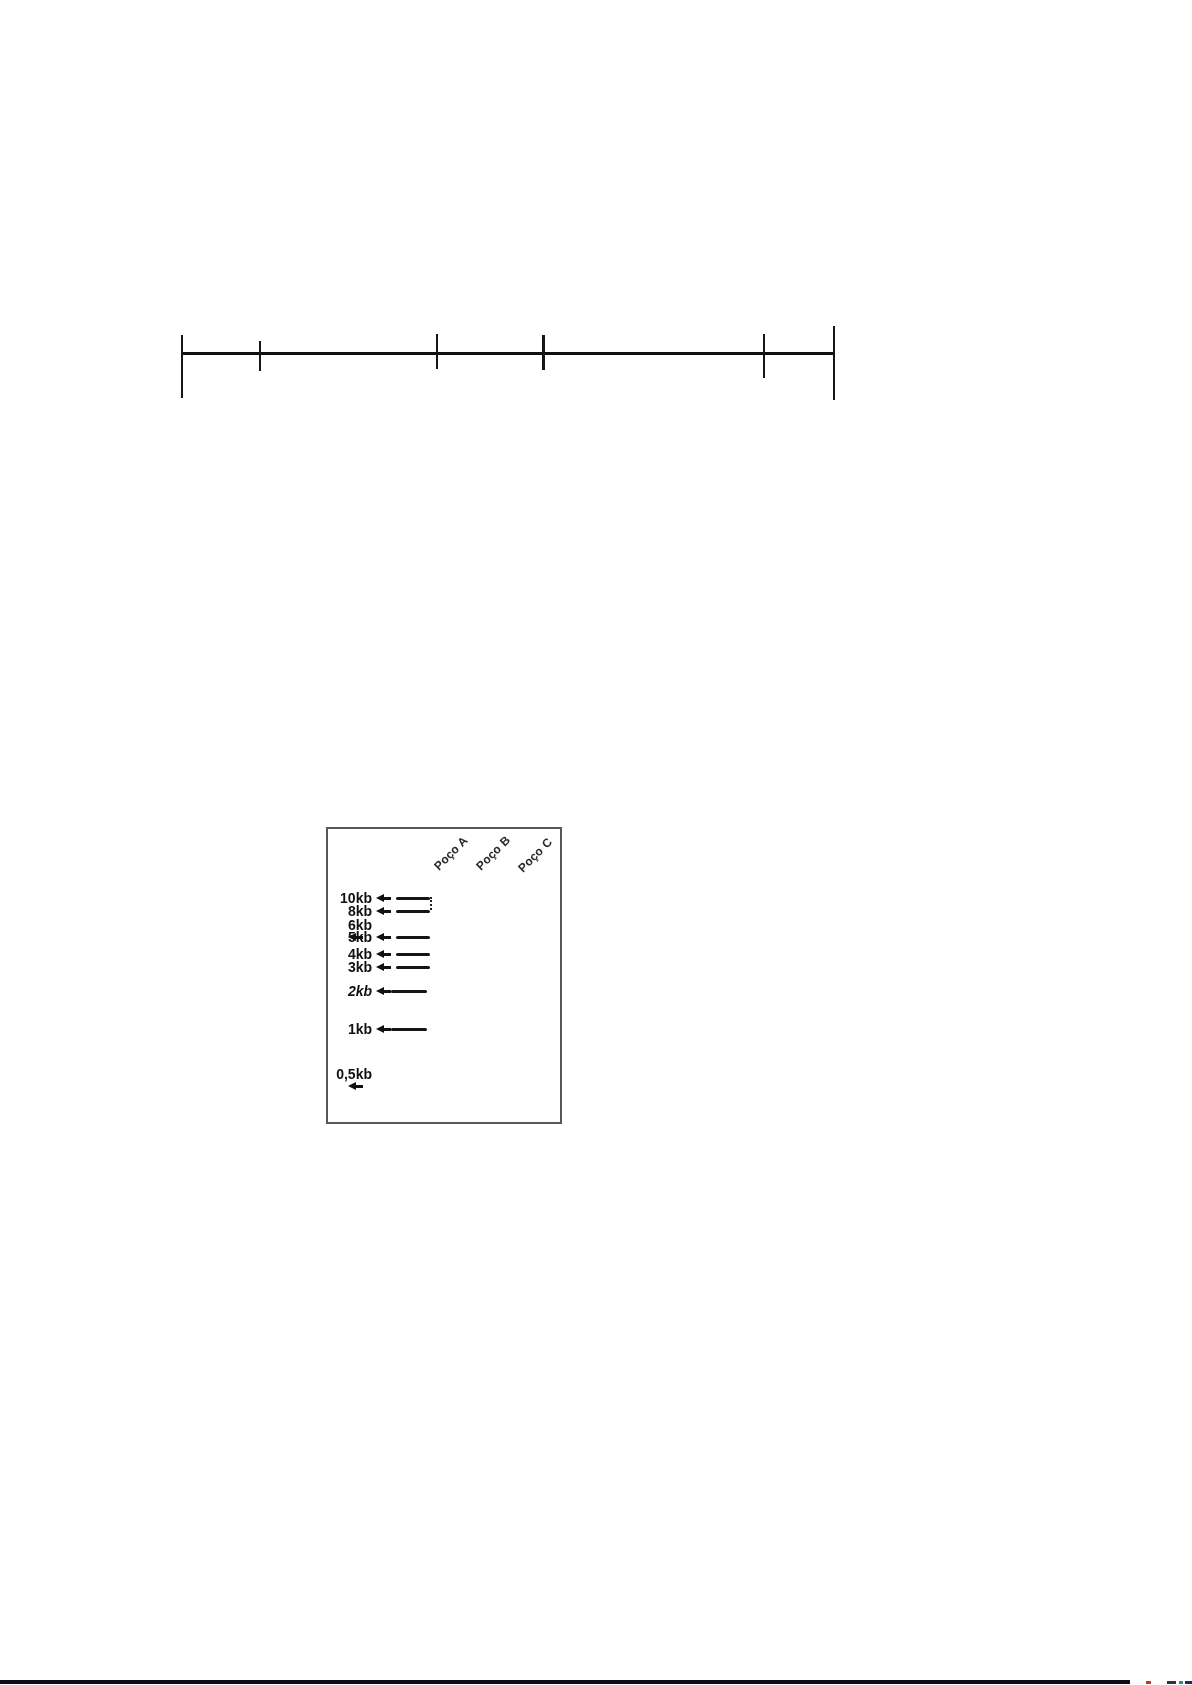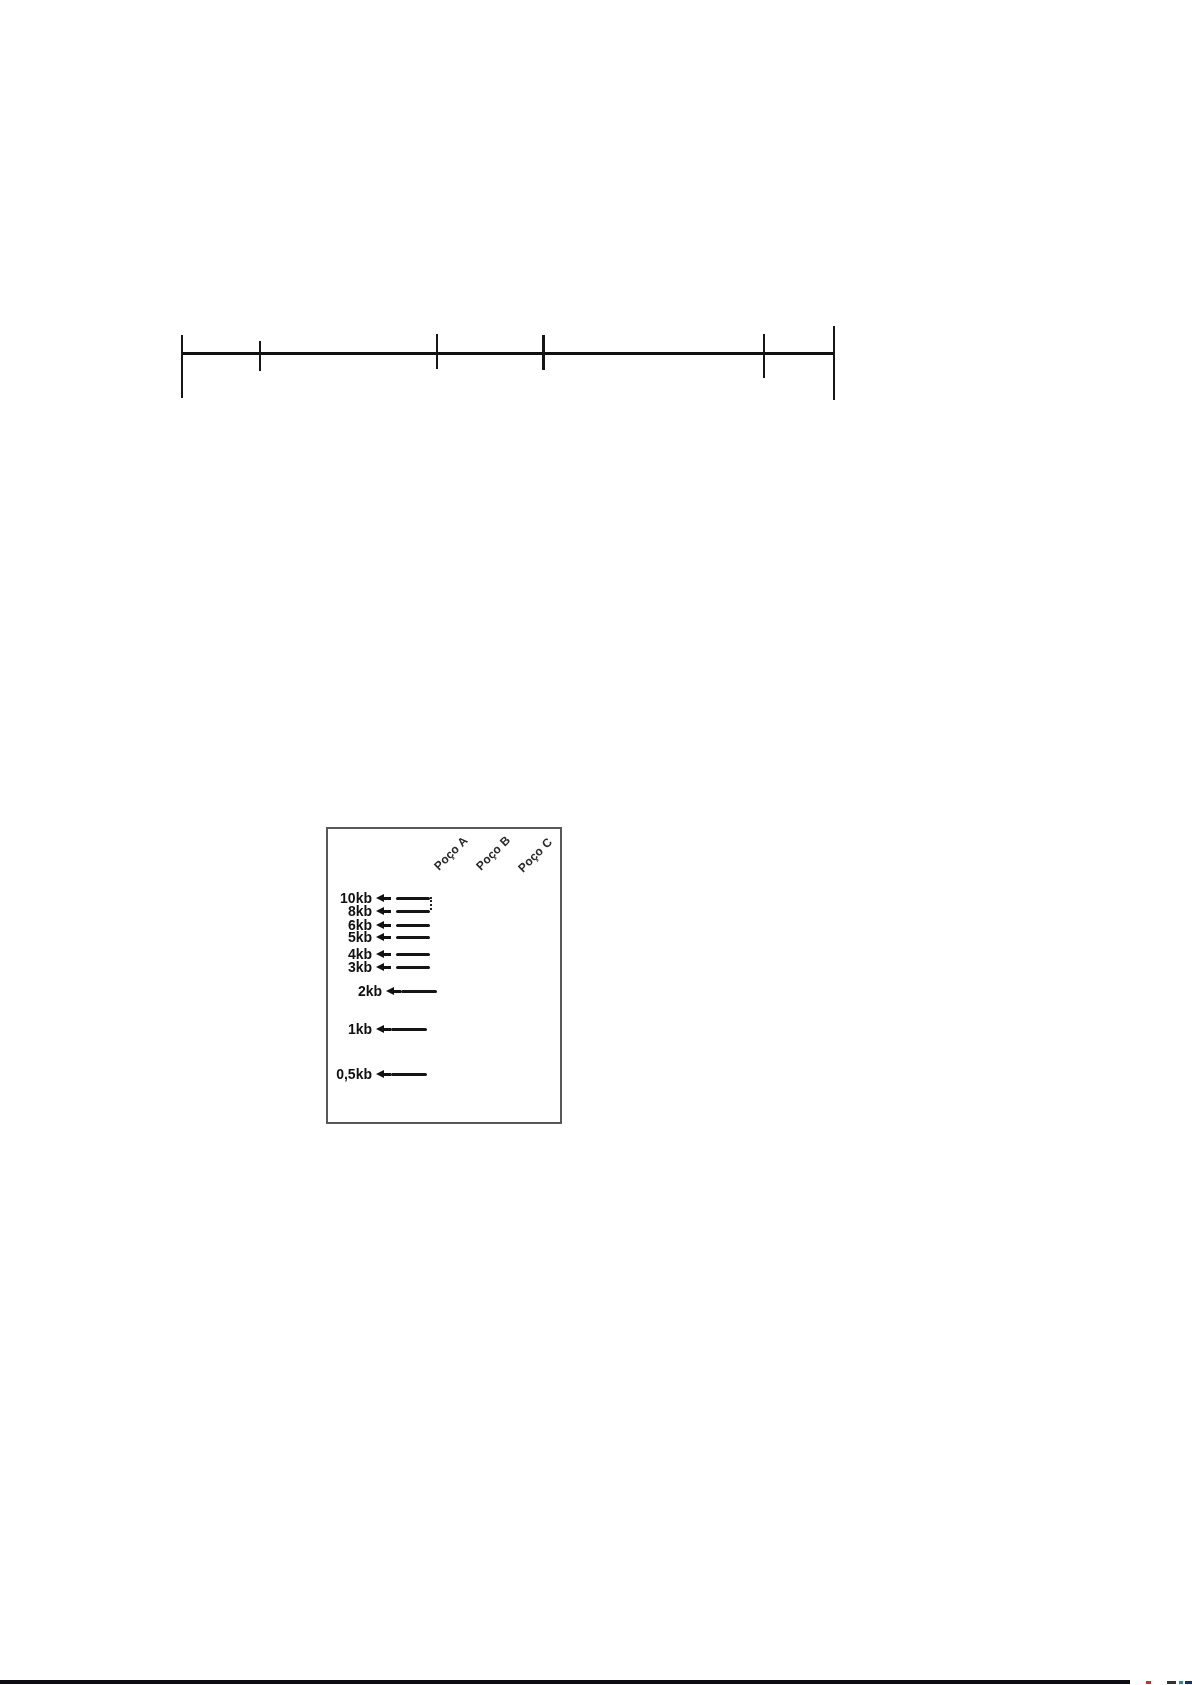--- a/index.html
+++ b/index.html
@@ -69,21 +69,21 @@
           <span class="dna-band" style="margin-left: 5px; width: 34px; background: rgb(21, 21, 21);"></span>
         </div>
         <div class="ladder-row" style="left: 6px; top: 74px;">
           <span class="ladder-size-label">8kb</span>
           <span class="arrow">
             <span class="arrow-head"></span>
             <span class="arrow-tail" style="width: 7px;"></span>
           </span>
           <span class="dna-band" style="margin-left: 5px; width: 34px; background: rgb(21, 21, 21);"></span>
         </div>
-        <div class="ladder-row" style="left: 6px; top: 88px;">
+        <div class="ladder-row" style="left: 6px; top: 88px; flex-direction: column;">
           <span class="ladder-size-label">6kb</span>
           <span class="arrow">
             <span class="arrow-head"></span>
             <span class="arrow-tail" style="width: 7px;"></span>
           </span>
           <span class="dna-band" style="margin-left: 5px; width: 34px; background: rgb(21, 21, 21);"></span>
         </div>
         <div class="ladder-row" style="left: 6px; top: 100px;">
           <span class="ladder-size-label">5kb</span>
           <span class="arrow">
@@ -101,37 +101,37 @@
           <span class="dna-band" style="margin-left: 5px; width: 34px; background: rgb(21, 21, 21);"></span>
         </div>
         <div class="ladder-row" style="left: 6px; top: 130px;">
           <span class="ladder-size-label">3kb</span>
           <span class="arrow">
             <span class="arrow-head"></span>
             <span class="arrow-tail" style="width: 7px;"></span>
           </span>
           <span class="dna-band" style="margin-left: 5px; width: 34px; background: rgb(21, 21, 21);"></span>
         </div>
-        <div class="ladder-row" style="left: 16px; top: 154px;">
+        <div class="ladder-row" style="left: 6px; top: 154px; font-style: italic;">
           <span class="ladder-size-label">2kb</span>
           <span class="arrow">
             <span class="arrow-head"></span>
             <span class="arrow-tail" style="width: 7px;"></span>
           </span>
           <span class="dna-band" style="margin-left: 0px; width: 36px; background: rgb(21, 21, 21);"></span>
         </div>
         <div class="ladder-row" style="left: 6px; top: 192px;">
           <span class="ladder-size-label">1kb</span>
           <span class="arrow">
             <span class="arrow-head"></span>
             <span class="arrow-tail" style="width: 7px;"></span>
           </span>
           <span class="dna-band" style="margin-left: 0px; width: 36px; background: rgb(21, 21, 21);"></span>
         </div>
-        <div class="ladder-row" style="left: 6px; top: 237px;">
+        <div class="ladder-row" style="left: 6px; top: 237px; flex-direction: column;">
           <span class="ladder-size-label">0,5kb</span>
           <span class="arrow">
             <span class="arrow-head"></span>
             <span class="arrow-tail" style="width: 7px;"></span>
           </span>
           <span class="dna-band" style="margin-left: 0px; width: 36px; background: rgb(21, 21, 21);"></span>
         </div>
       </div>
     <div id="bracket" class="dotted-bracket" style="left: 102px; top: 68px; height: 13px;"></div>
   </div>

